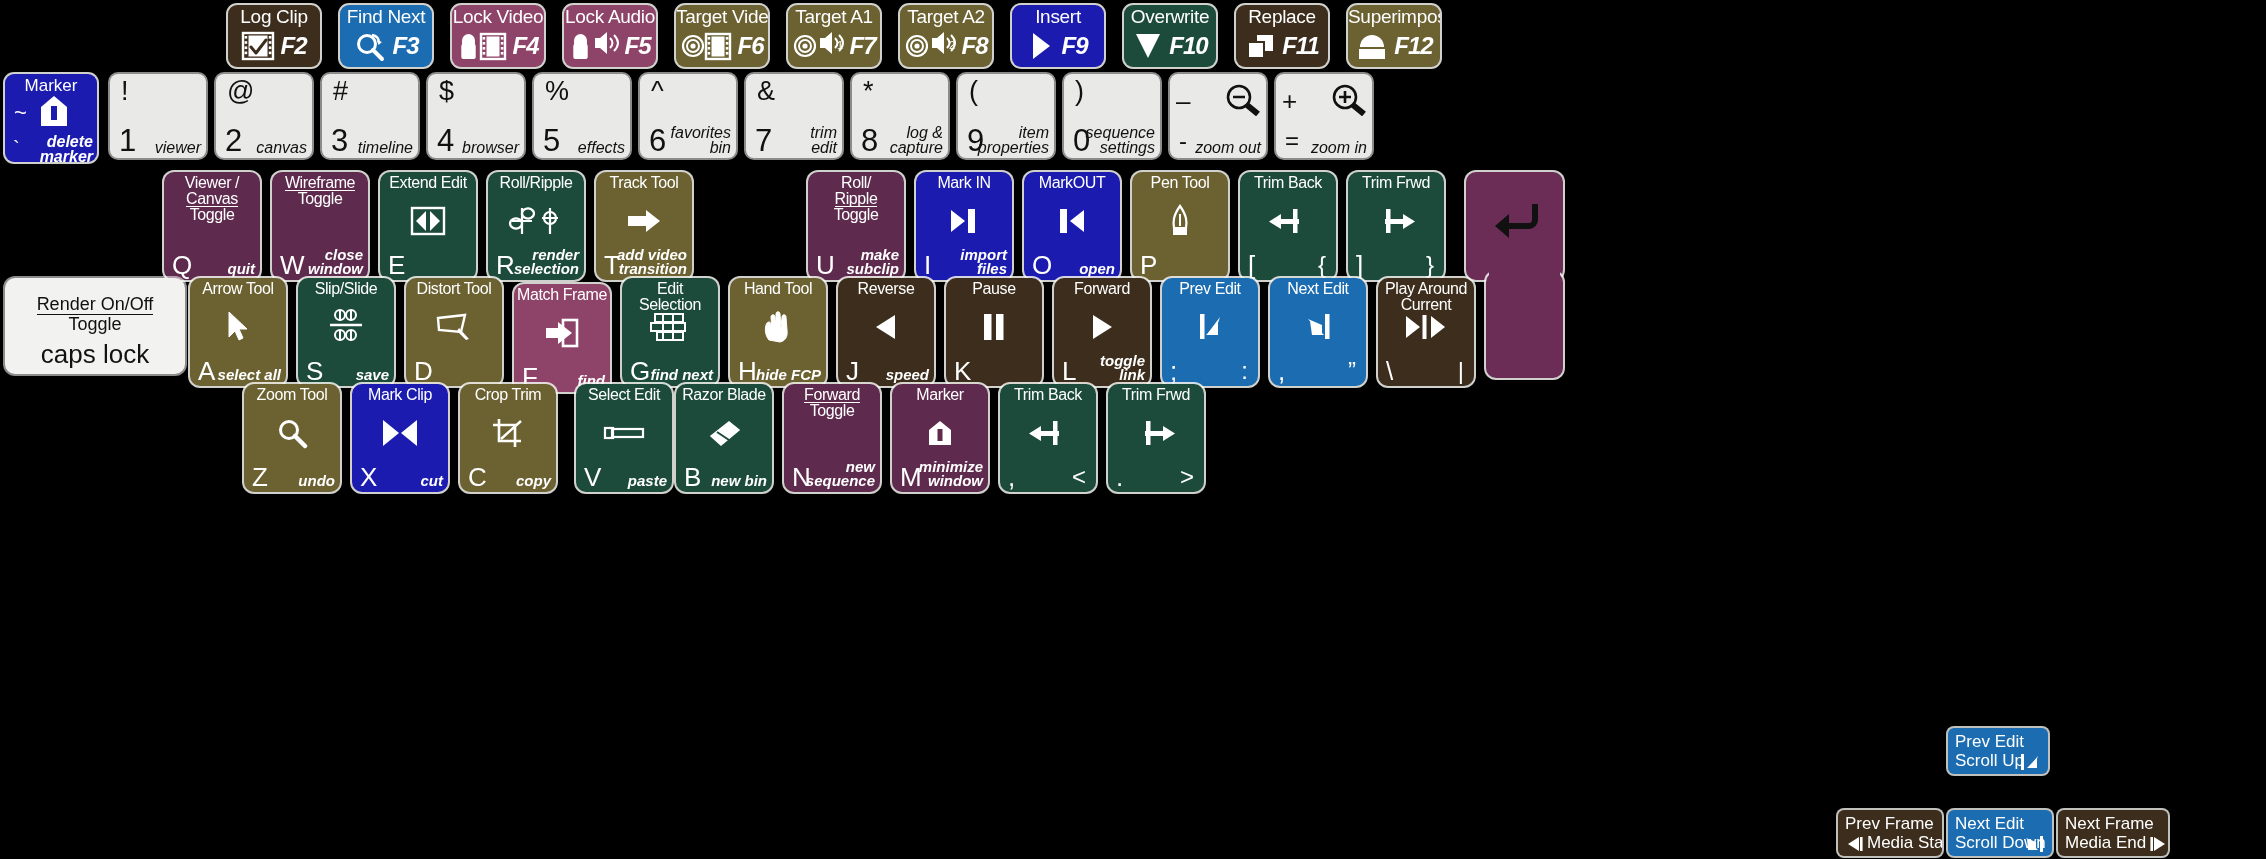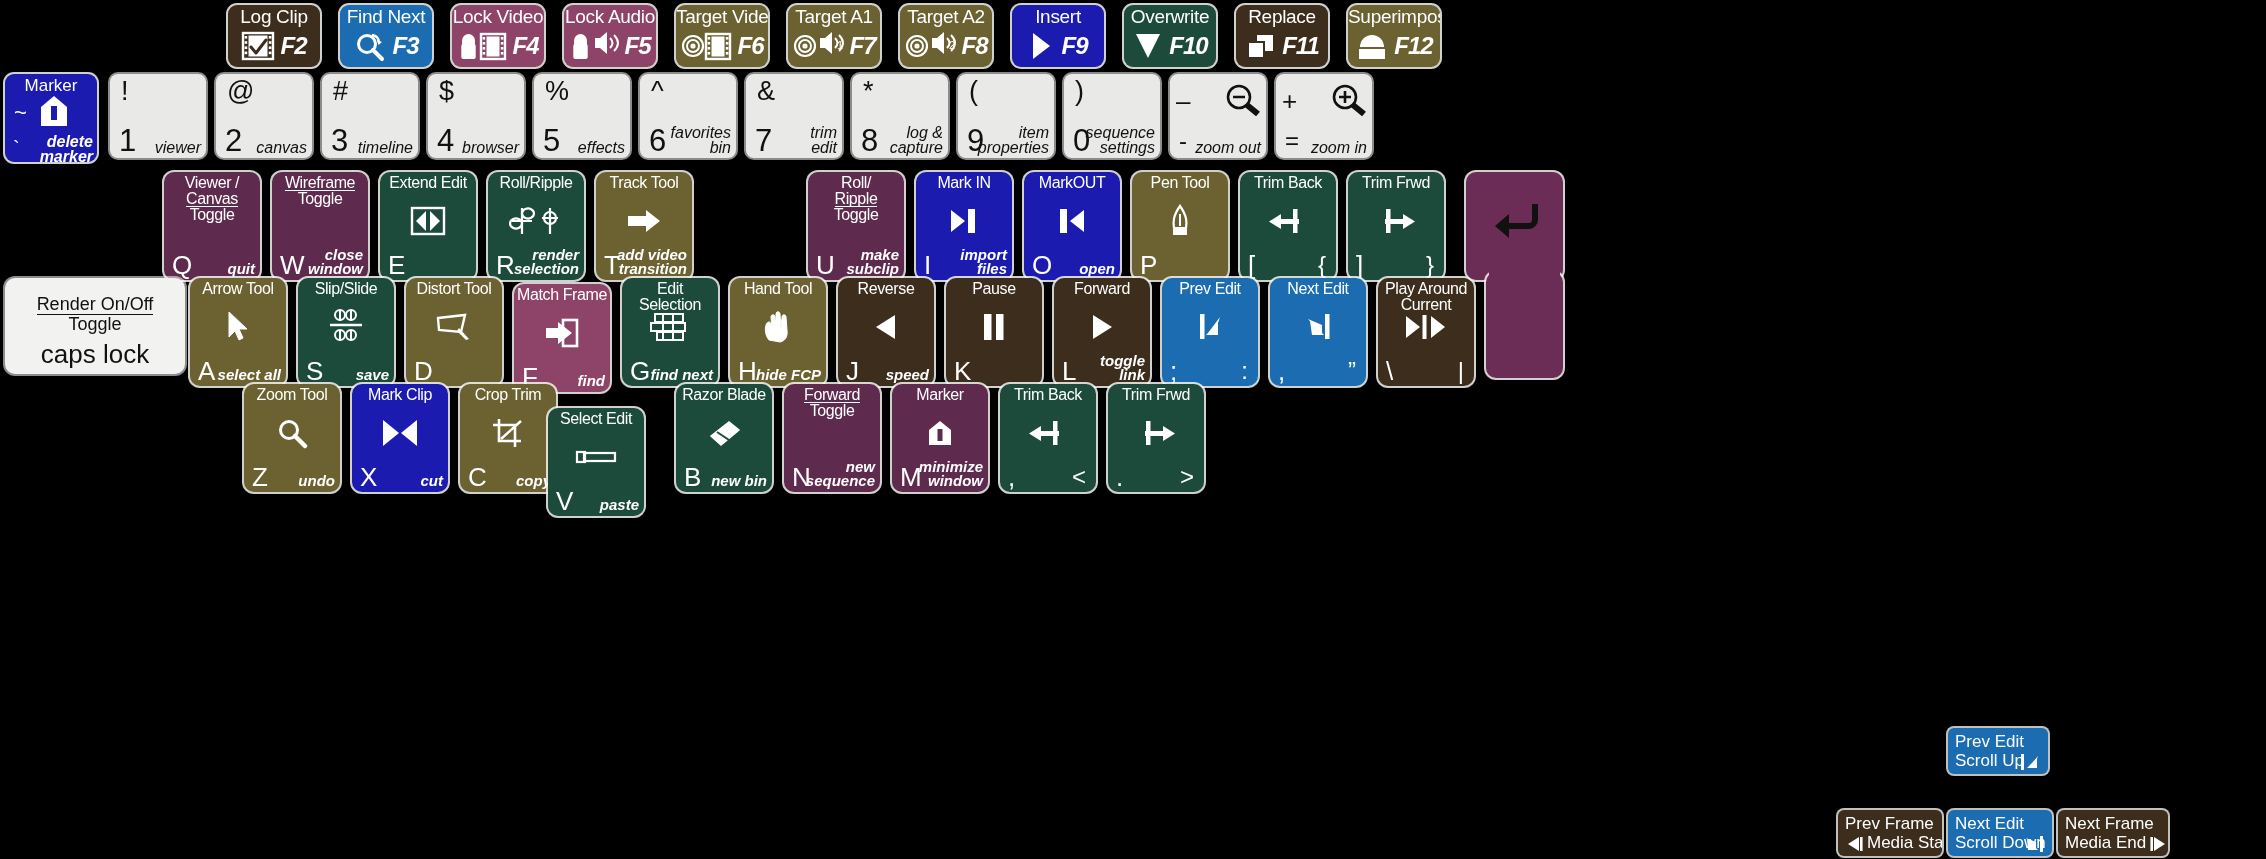--- a/index.html
+++ b/index.html
@@ -627,21 +627,21 @@
           <g stroke="#fff" stroke-width="2.6" fill="none">
             <path d="M8 2 V24 H30"></path>
             <path d="M2 8 H24 V30"></path>
           </g>
           <line x1="10" y1="22" x2="30" y2="4" stroke="#fff" stroke-width="2.4"></line>
         </svg>
       </div>
       <div class="letter">C</div>
       <div class="sub">copy</div>
     </div>
-    <div class="key lkey" style="left: 548px; top: 384px; background: rgb(28, 75, 60); margin-top: 24px;">
+    <div class="key lkey" style="left: 576px; top: 384px; background: rgb(28, 75, 60);">
       <div class="title">Select Edit</div>
       <div class="ico">
         <svg class="ic" width="42" height="20" viewBox="0 0 42 20" xmlns="http://www.w3.org/2000/svg">
           <rect x="2" y="5" width="8" height="10" fill="none" stroke="#fff" stroke-width="2.2"></rect>
           <rect x="9" y="6" width="31" height="8" fill="none" stroke="#fff" stroke-width="2.2"></rect>
         </svg>
       </div>
       <div class="letter">V</div>
       <div class="sub">paste</div>
     </div>

